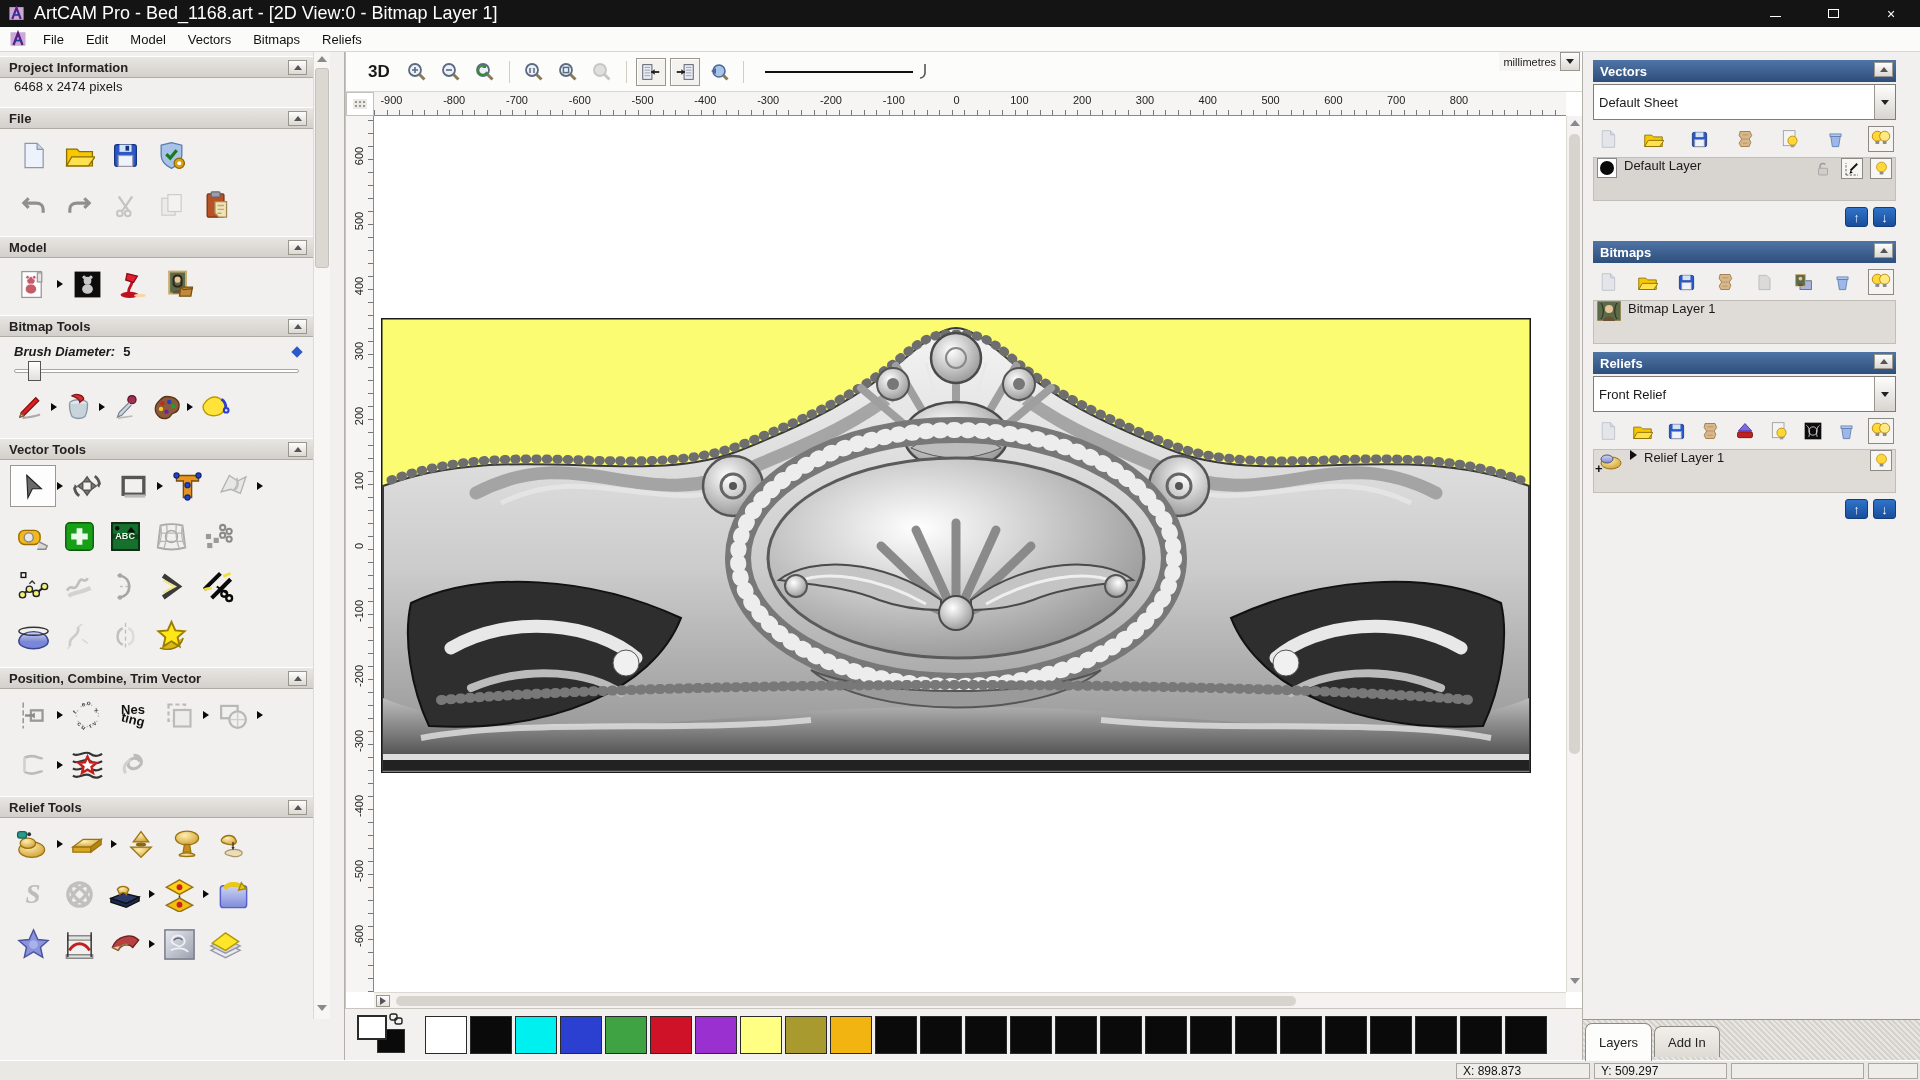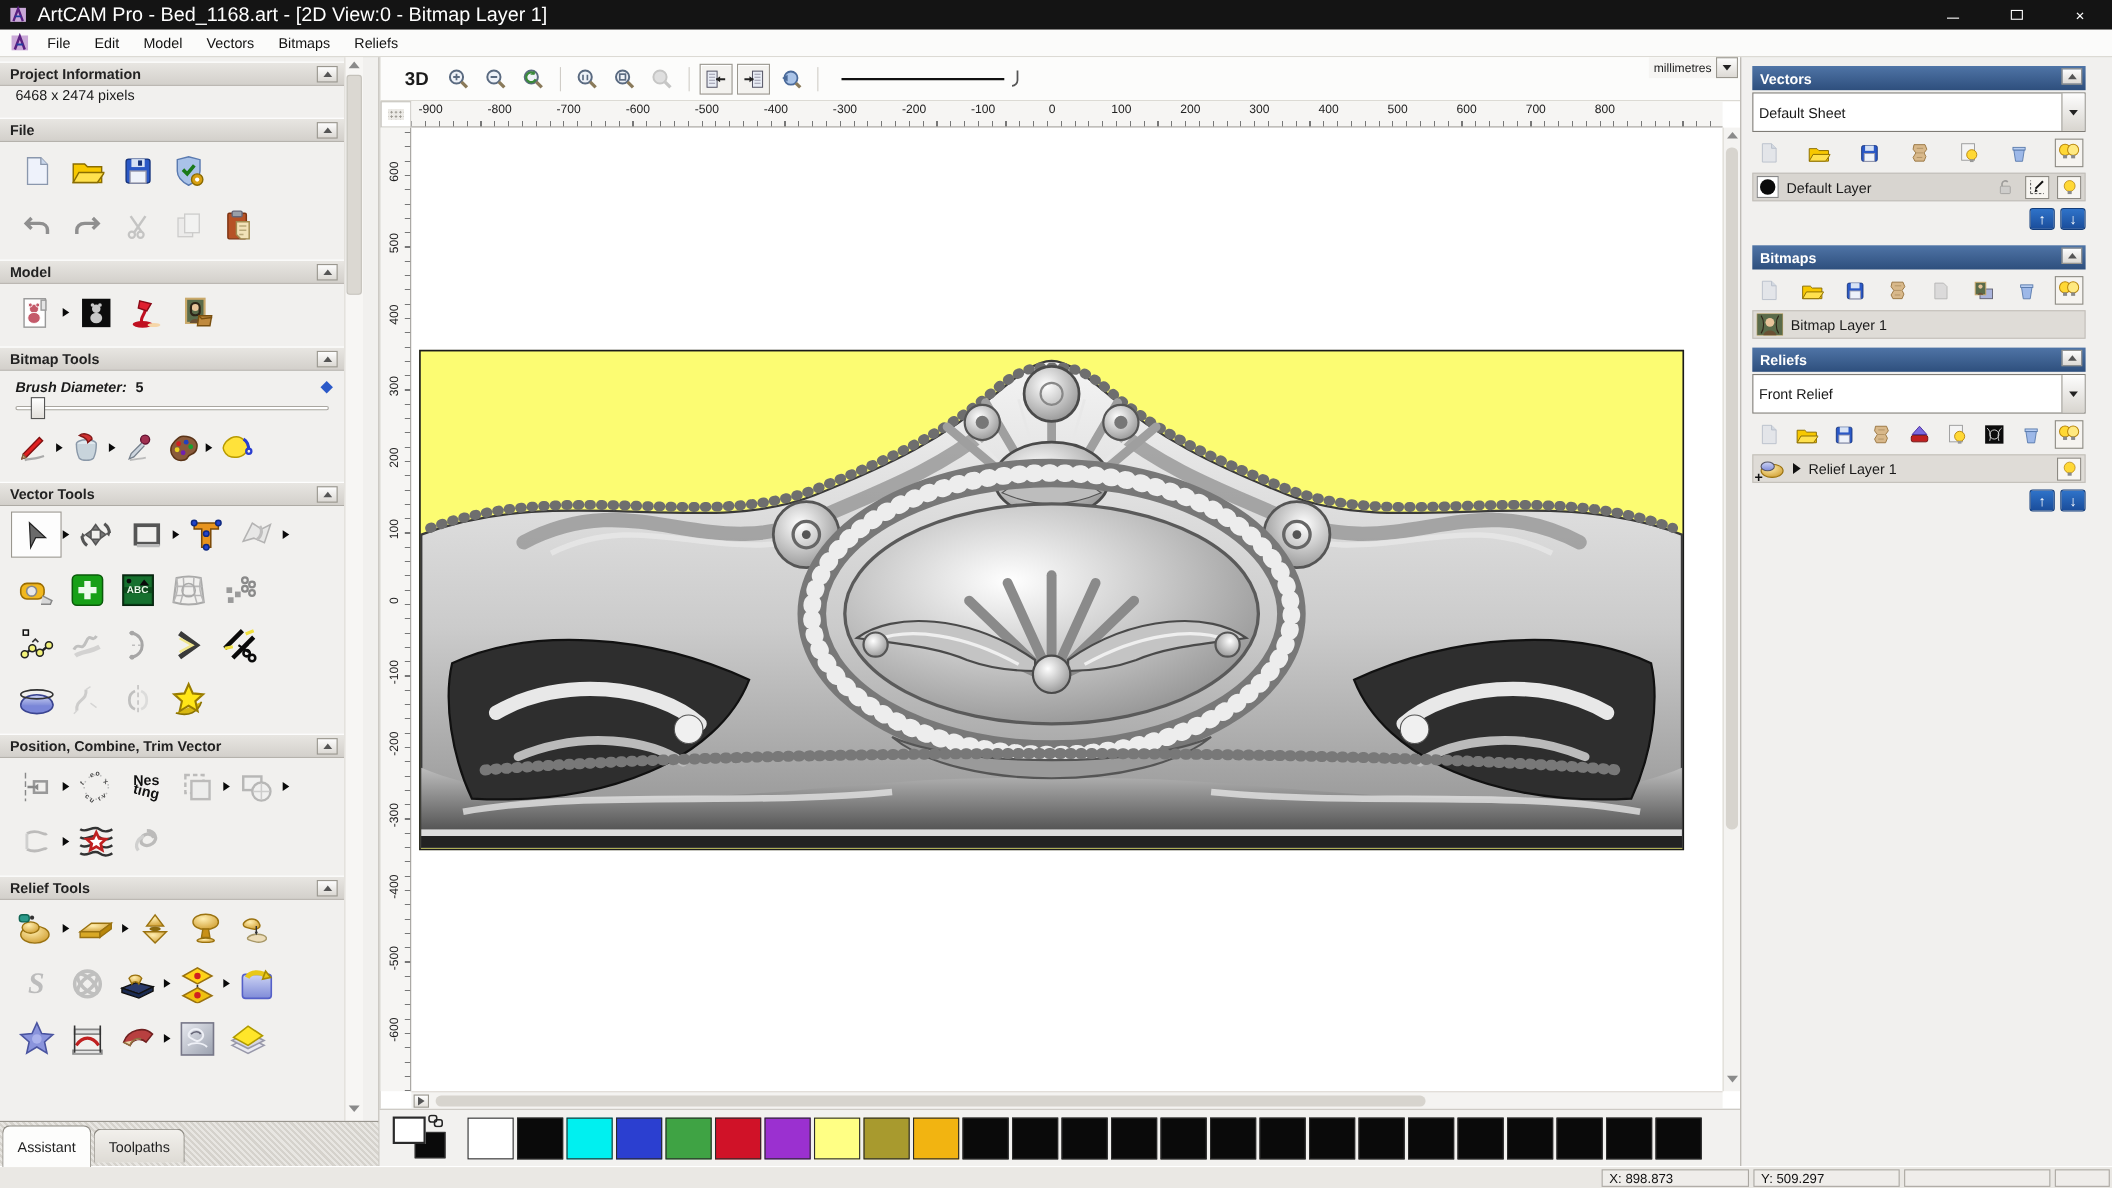--- a/index.html
+++ b/index.html
@@ -90,21 +90,21 @@
 #rightpanel{position:absolute;left:1582px;top:52px;width:338px;height:1008px;background:#f1f0ee;border-left:1px solid #b3b0aa}
 .rsec{margin:0 24px 0 10px}
 .rhead{height:22px;background:linear-gradient(#4f74a6,#2e4f7d);color:#fff;font-weight:bold;display:flex;align-items:center;padding:0 7px;position:relative;margin-top:8px}
 .rhead .secbtn{top:2px;right:3px}
 .dropdown{height:36px;background:#fff;border:1px solid #7f7c76;display:flex;align-items:center;margin-top:2px}
 .dropdown .dval{flex:1;padding-left:5px}
 .dropbtn{width:21px;height:100%;background:linear-gradient(#fdfdfd,#d8d5cf);border-left:1px solid #9a978f;display:flex;align-items:center;justify-content:center}
 .riconrow{display:flex;justify-content:space-between;align-items:center;padding:6px 2px 5px 2px}
 .rslot{width:26px;height:26px;display:flex;align-items:center;justify-content:center}
 .rslot.boxed{border:1px solid #8d8a83;background:#f6f4f0}
-.layerrow{height:26px;display:flex;align-items:center;border:1px solid #c2bfb9;padding:0 3px;gap:7px}
+.layerrow{height:44px;display:flex;border:1px solid #c2bfb9;padding:0 3px;gap:7px}
 .layerrow.selected{background:#d8d5d0}
 .layerrow.lite{background:#dfdcd7}
 .layerlabel{flex:1}
 .lbtn{width:22px;height:21px;display:flex;align-items:center;justify-content:center}
 .lbtn.boxed{border:1px solid #8d8a83;background:#f8f6f2}
 .udrow{display:flex;justify-content:flex-end;gap:5px;padding:6px 0}
 .udbtn{width:23px;height:20px;background:linear-gradient(#2f73c9,#1a4d9b);border:1px solid #123d7c;border-radius:3px;color:#fff;font-size:13px;display:flex;align-items:center;justify-content:center;font-weight:bold}
 .blackdot{width:20px;height:20px;background:#fff;border:1px solid #888;display:flex;align-items:center;justify-content:center}
 .blackdot i{width:14px;height:14px;border-radius:50%;background:#0a0a0a;display:block}
 .reliefthumb{position:relative;width:26px;height:22px}
@@ -743,28 +743,20 @@
  <div id="leftscroll">
    <div class="scrollarr" style="top:4px">
         <div class="tri-up-g"></div>
       </div>
    <div id="leftthumb"></div>
    <div class="scrollarr" style="bottom:4px">
         <div class="tri-dn-g"></div>
       </div>
  </div>
 
- <div class="tabstrip">
-   <div class="tab active">
-        <span>Assistant</span>
-      </div>
-   <div class="tab">
-        <span>Toolpaths</span>
-      </div>
- </div>
 </div>
 
 <div id="canvasregion">
   <div id="viewtoolbar">
     <span id="btn3d">3D</span>
     <div class="tbtn">
         <svg width="24" height="24" viewBox="0 0 24 24">
           <circle cx="10" cy="10" r="6" fill="#eef2f8" stroke="#5a6a80" stroke-width="1.8"></circle>
           <path d="M10 7v6M7 10h6" stroke="#5a6a80" stroke-width="1.6"></path>
           <path d="M14.5 14.5l5 5" stroke="#8a7a5a" stroke-width="3"></path>
@@ -1320,20 +1312,28 @@
     <div class="udrow">
       <span class="udbtn">
           <span>↑</span>
         </span>
       <span class="udbtn">
           <span>↓</span>
         </span>
     </div>
   </div>
 
+  <div class="tabstrip">
+    <div class="tab active">
+        <span>Layers</span>
+      </div>
+    <div class="tab">
+        <span>Add In</span>
+      </div>
+  </div>
 </div>
 
 <div id="statusbar">
   <div id="statusspacer"></div>
   <div class="scell" id="cellx">X: 898.873</div>
   <div class="scell" id="celly">Y: 509.297</div>
   <div class="scell" id="celle1"></div>
   <div class="scell" id="celle2"></div>
 </div>
 

